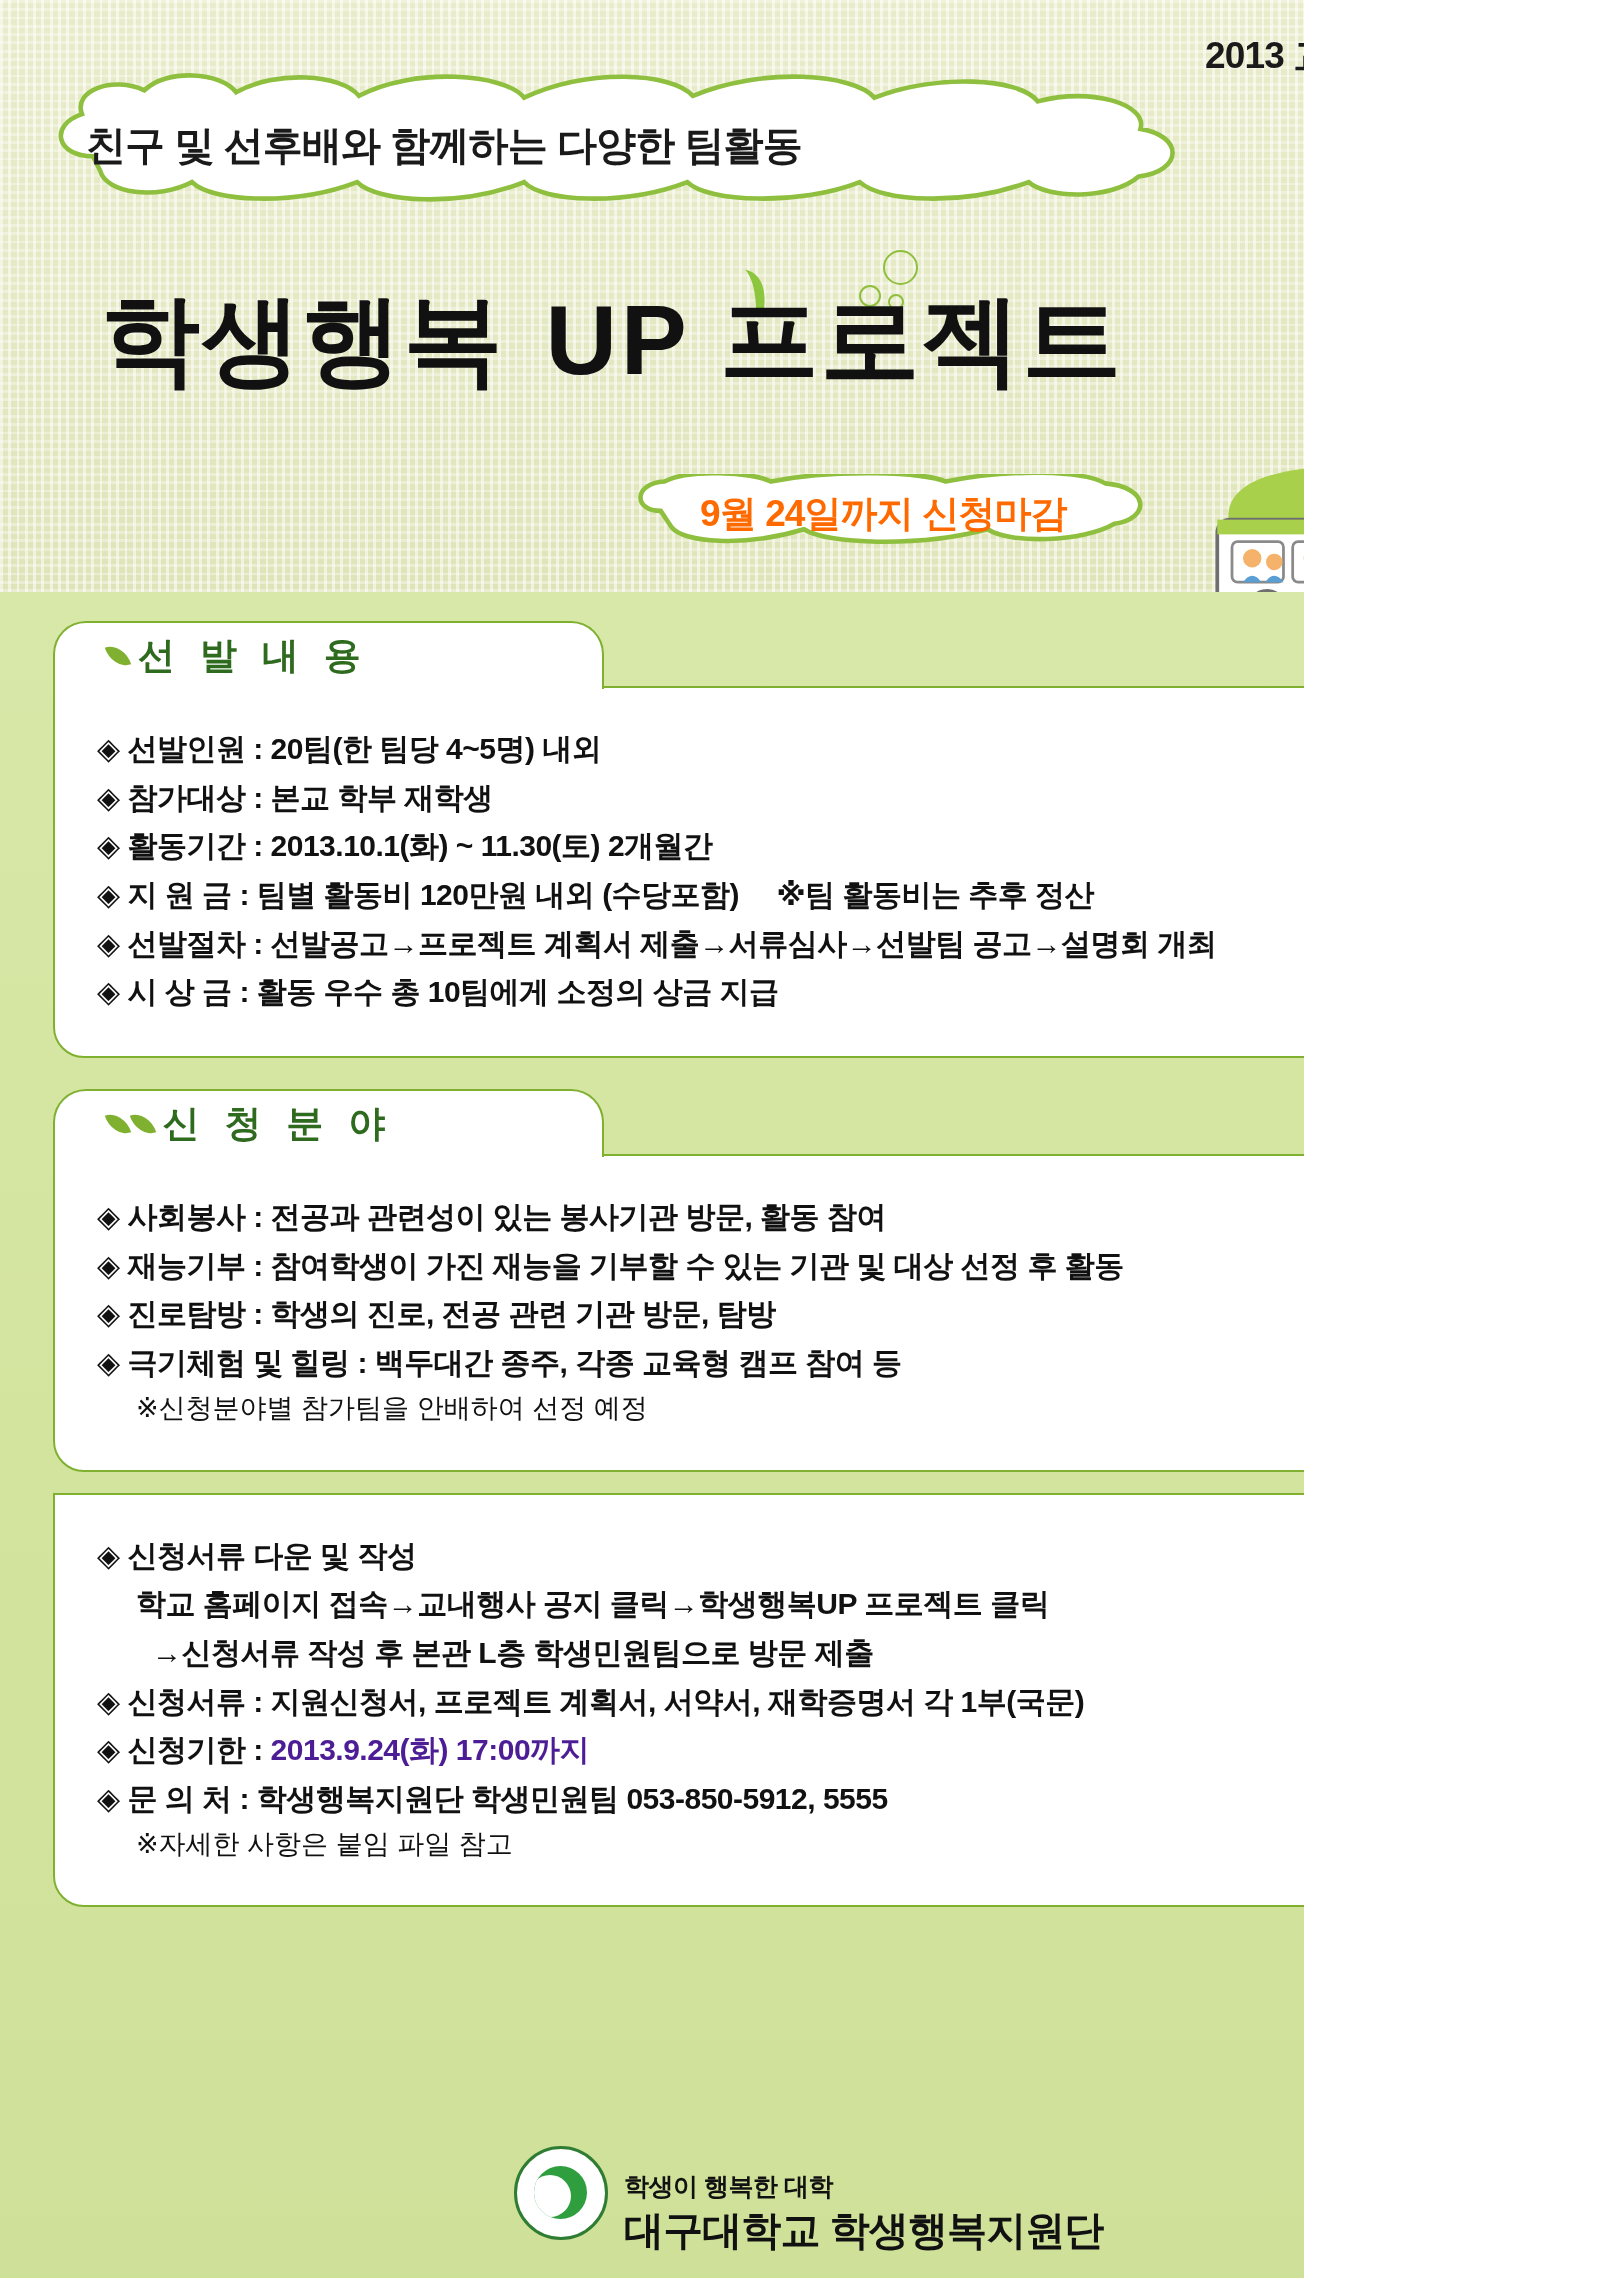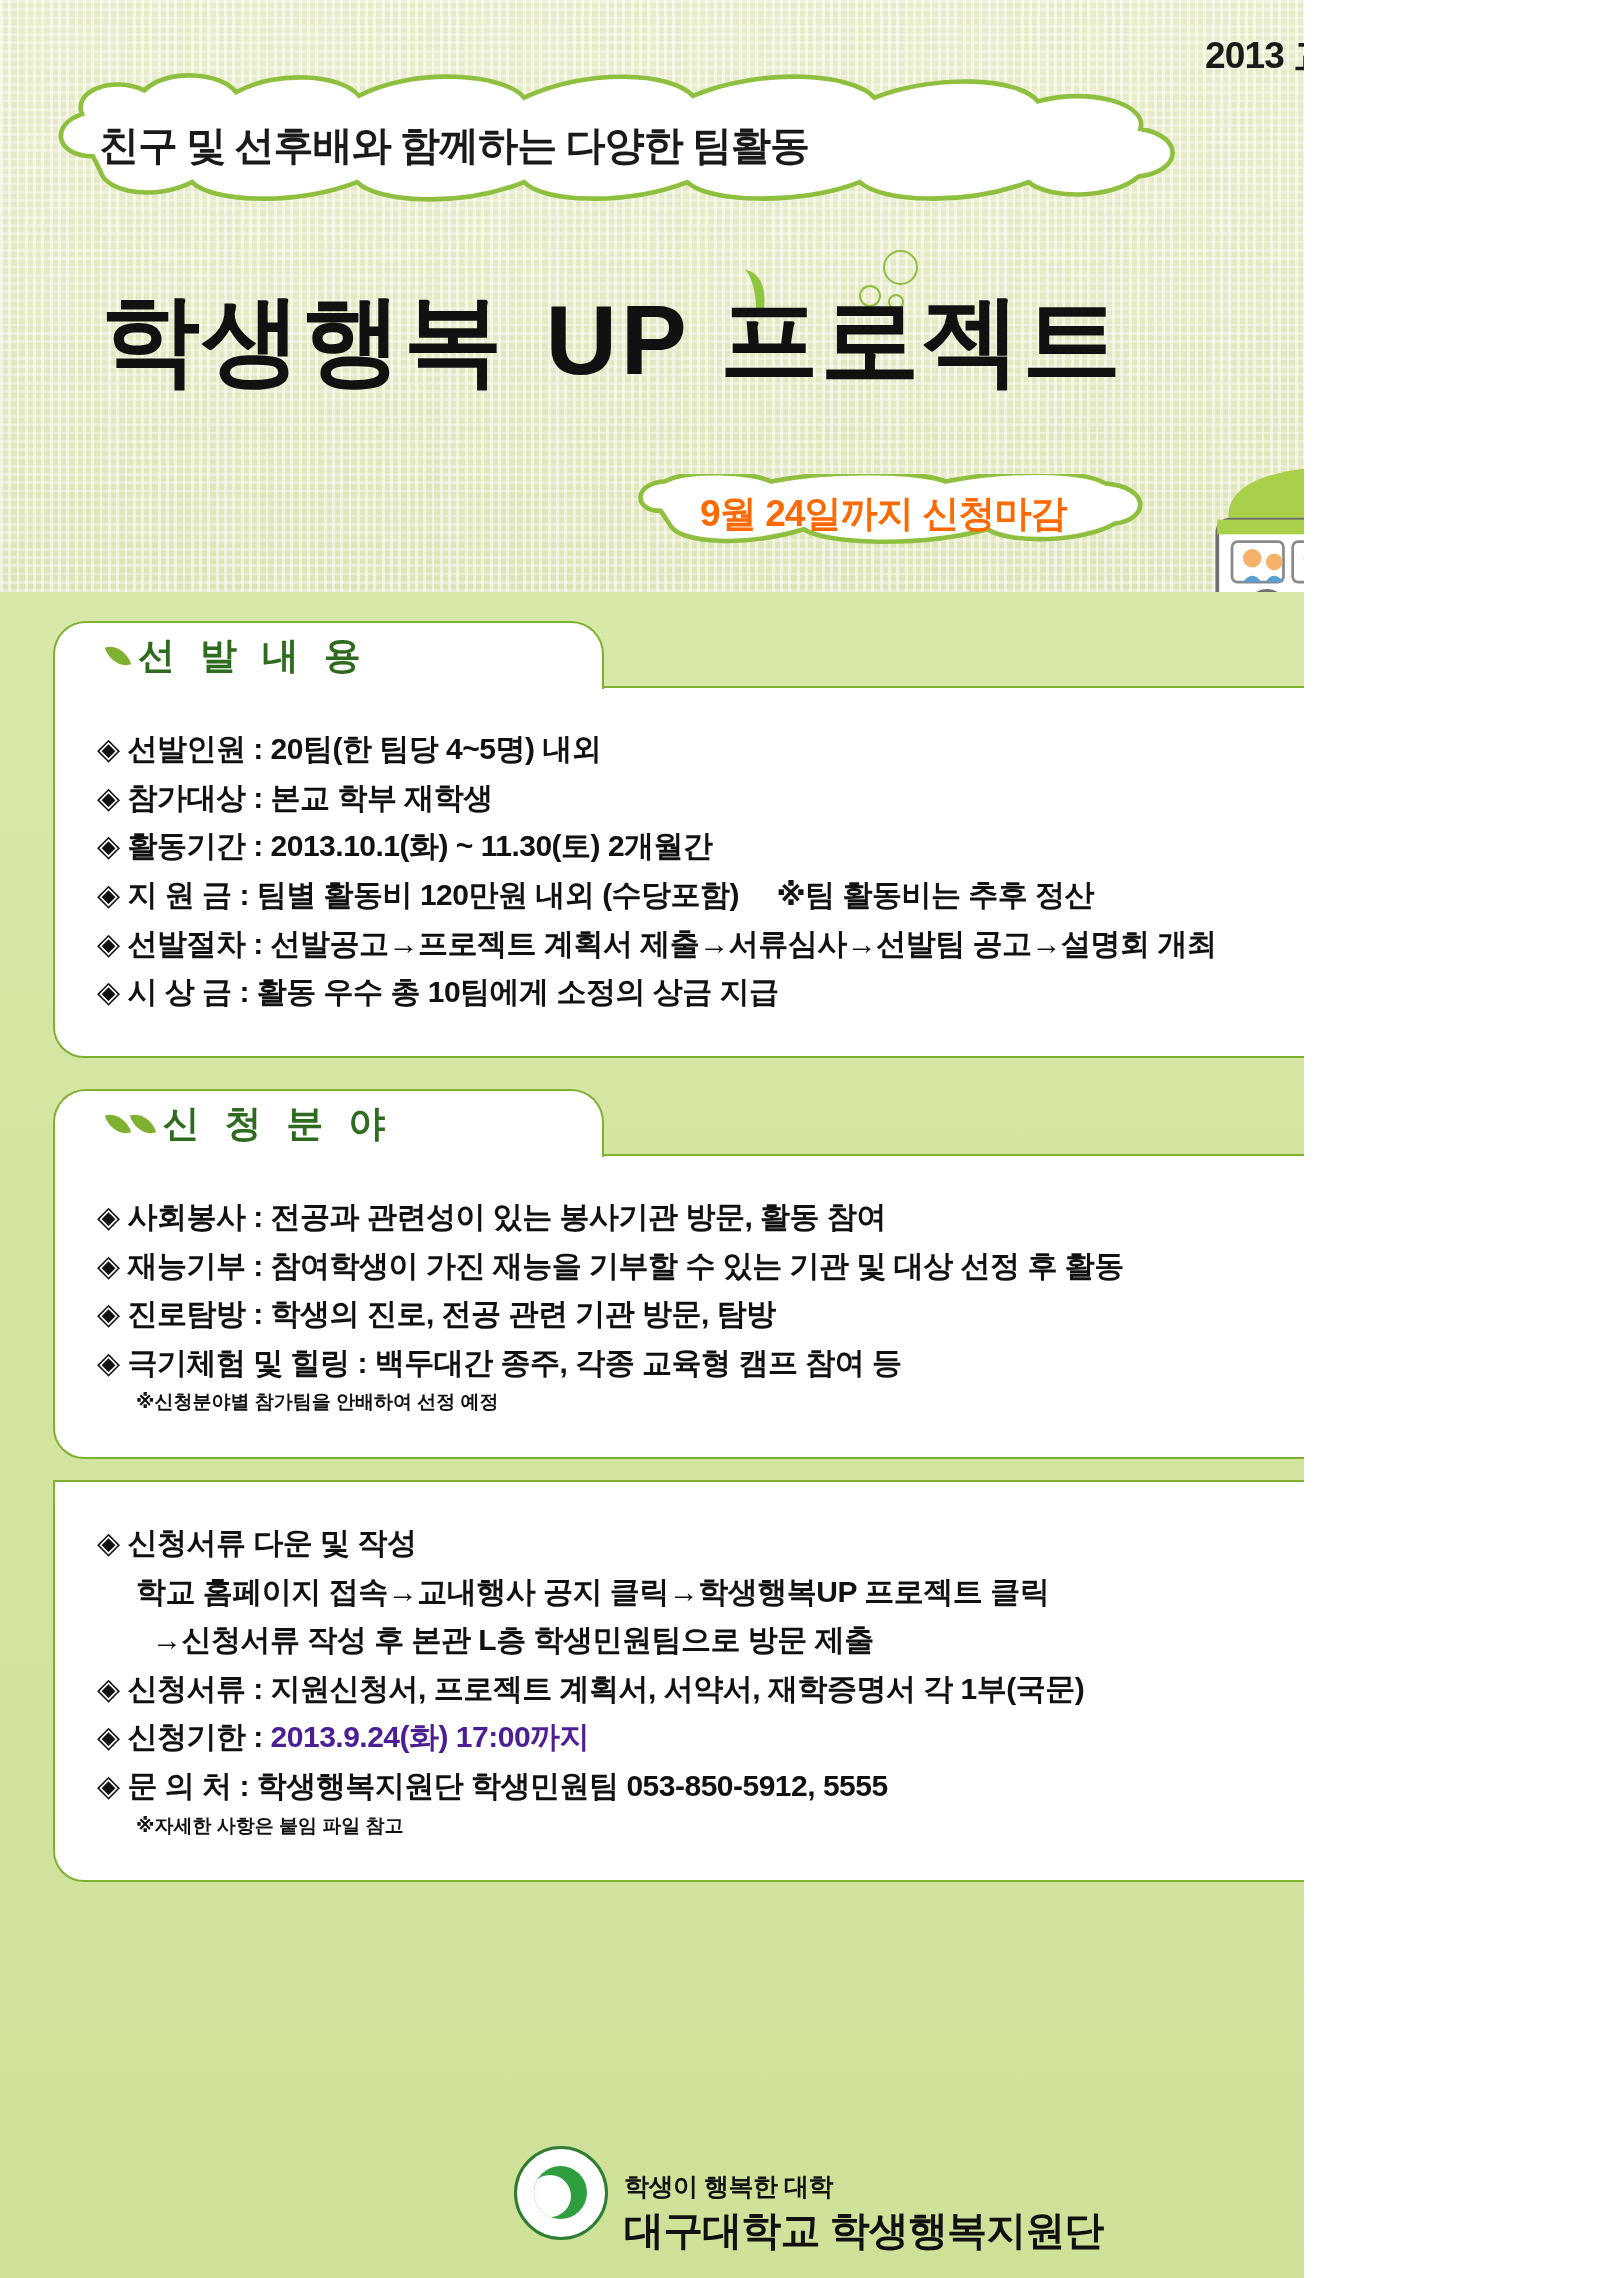--- a/index.html
+++ b/index.html
@@ -40,26 +40,25 @@
 
   
   .cloud-wrap{
     position:absolute;
     left:27.5px; top:72px;
     width:1249px; height:133px;
   }
   .cloud-wrap svg{ display:block; }
   .cloud-text{
     position:absolute;
-    left:99px; top:118px;
+    left:86px; top:118px;
     font-size:40px;
     font-weight:bold;
     color:#1a1a1a;
     letter-spacing:-0.9px;
-    font-family:Liberation Serif, serif;
   }
 
   .main-title{
     position:absolute;
     left:101px; top:275px;
     font-size:99px;
     font-weight:bold;
     color:#111111;
     letter-spacing:1.8px;
     white-space:nowrap;
@@ -179,22 +178,22 @@
 
   .line{
     font-size:30px;
     color:#111;
     font-weight:bold;
     line-height:1.62;
     letter-spacing:-0.5px;
     white-space:nowrap;
   }
   .sub-note{
-    font-size:19px;
-    font-weight:bold;
+    font-size:27px;
+    font-weight:normal;
     color:#111;
     padding-left:39px;
     line-height:1.6;
     white-space:nowrap;
   }
   .indent1{ padding-left:39px; white-space:nowrap;}
   .indent2{ padding-left:55px; white-space:nowrap;}
   .red{ color:#4c1d95; }
 
   .gap-sm{ height:24px; }

